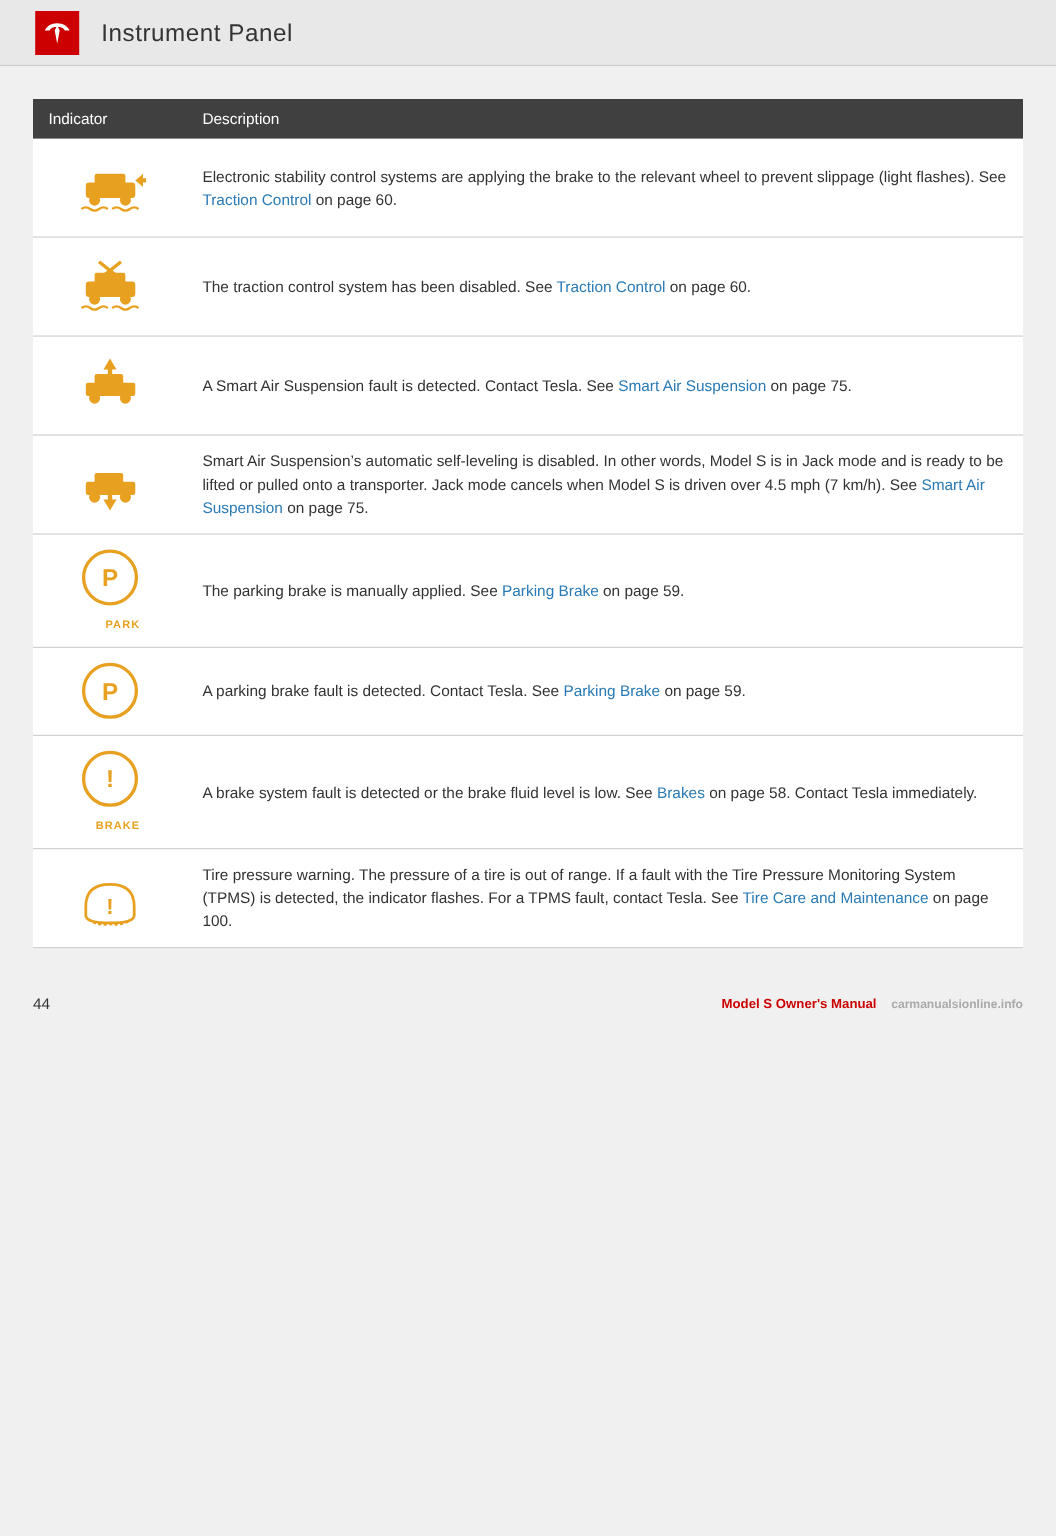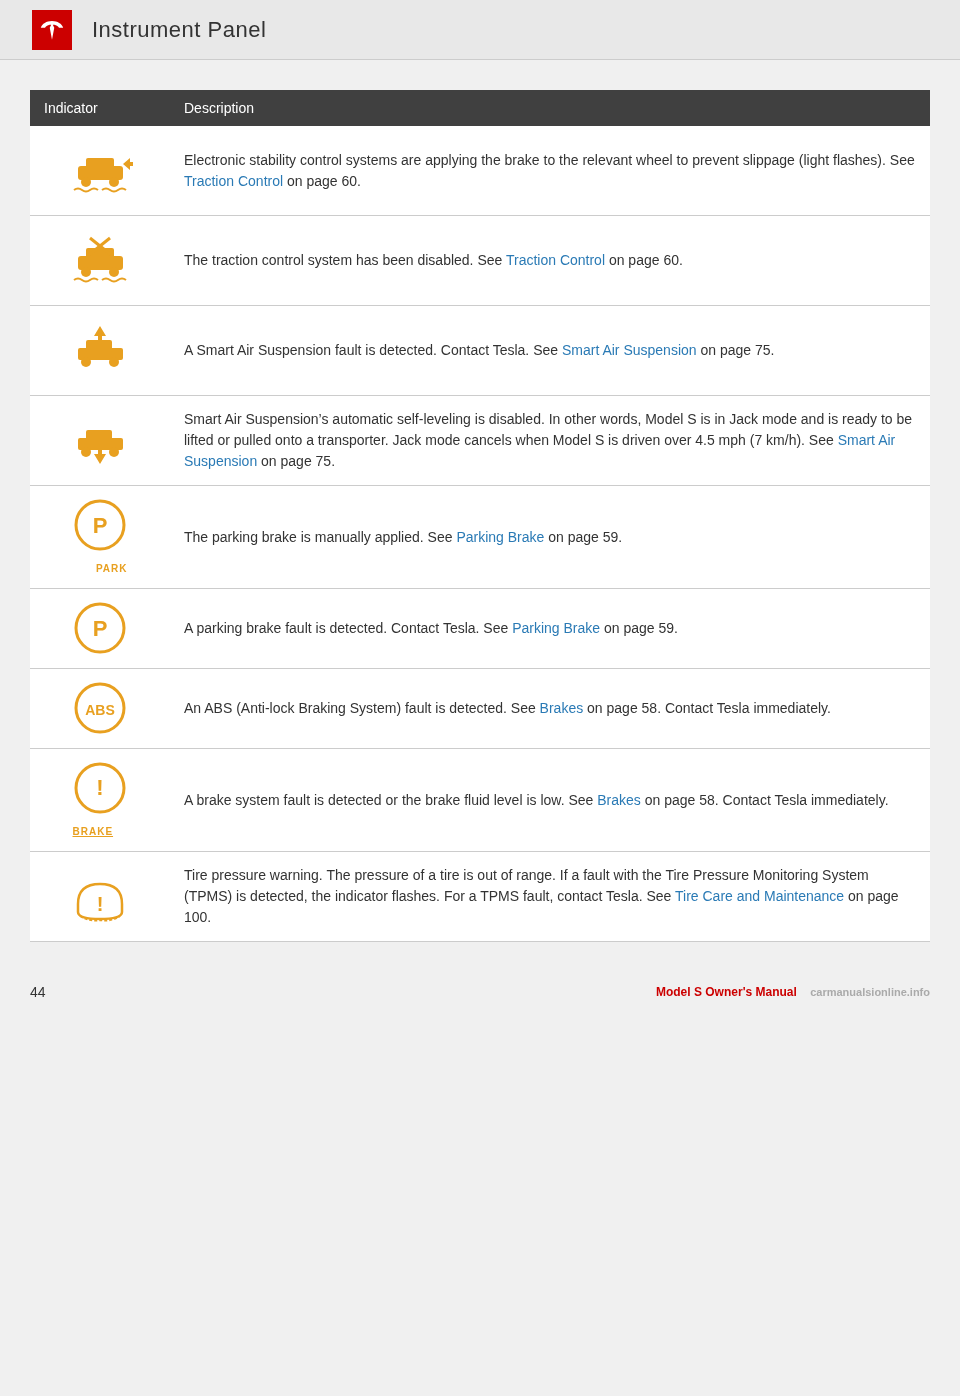--- a/index.html
+++ b/index.html
@@ -127,23 +127,22 @@
       font-weight: bold;
       letter-spacing: 1px;
       text-align: right;
       margin-top: 2px;
     }
     .brake-label {
       color: #e8a020;
       font-size: 10px;
       font-weight: bold;
       letter-spacing: 1px;
-      text-align: left;
+      text-align: right;
       margin-top: 2px;
-      text-decoration: underline;
     }
   </style>
 </head>
 <body>
 
 <div class="header">
   <div class="tesla-logo">
     <svg viewBox="0 0 100 100" xmlns="http://www.w3.org/2000/svg">
       <path d="M50 18 C30 18 15 28 10 42 L25 42 C28 35 38 30 50 30 C62 30 72 35 75 42 L90 42 C85 28 70 18 50 18 Z M50 25 L42 42 L50 85 L58 42 Z" fill="white"></path>
     </svg>
@@ -277,33 +276,20 @@
               <circle cx="27" cy="27" r="24" fill="none" stroke="#e8a020" stroke-width="3"></circle>
               <text x="27" y="35" text-anchor="middle" font-size="22" font-weight="bold" fill="#e8a020" font-family="Arial">P</text>
             </svg>
           </div>
         </td>
         <td>
           <span>A parking brake fault is detected. Contact Tesla. See </span><a href="#" class="link">Parking Brake</a><span> on page 59.</span>
         </td>
       </tr>
 
-      <tr>
-        <td>
-          <div class="icon-cell">
-            <svg width="60" height="55" viewBox="0 0 60 55">
-              <circle cx="30" cy="27" r="24" fill="none" stroke="#e8a020" stroke-width="3"></circle>
-              <text x="30" y="34" text-anchor="middle" font-size="14" font-weight="bold" fill="#e8a020" font-family="Arial">ABS</text>
-            </svg>
-          </div>
-        </td>
-        <td>
-          <span>An ABS (Anti-lock Braking System) fault is detected. See </span><a href="#" class="link">Brakes</a><span> on page 58. Contact Tesla immediately.</span>
-        </td>
-      </tr>
 
       <tr>
         <td>
           <div class="icon-cell">
             <div style="text-align:center;">
               <svg width="55" height="55" viewBox="0 0 55 55">
                 <circle cx="27" cy="27" r="24" fill="none" stroke="#e8a020" stroke-width="3"></circle>
                 <text x="27" y="34" text-anchor="middle" font-size="22" font-weight="bold" fill="#e8a020" font-family="Arial">!</text>
               </svg>
               <div class="brake-label">BRAKE</div>

